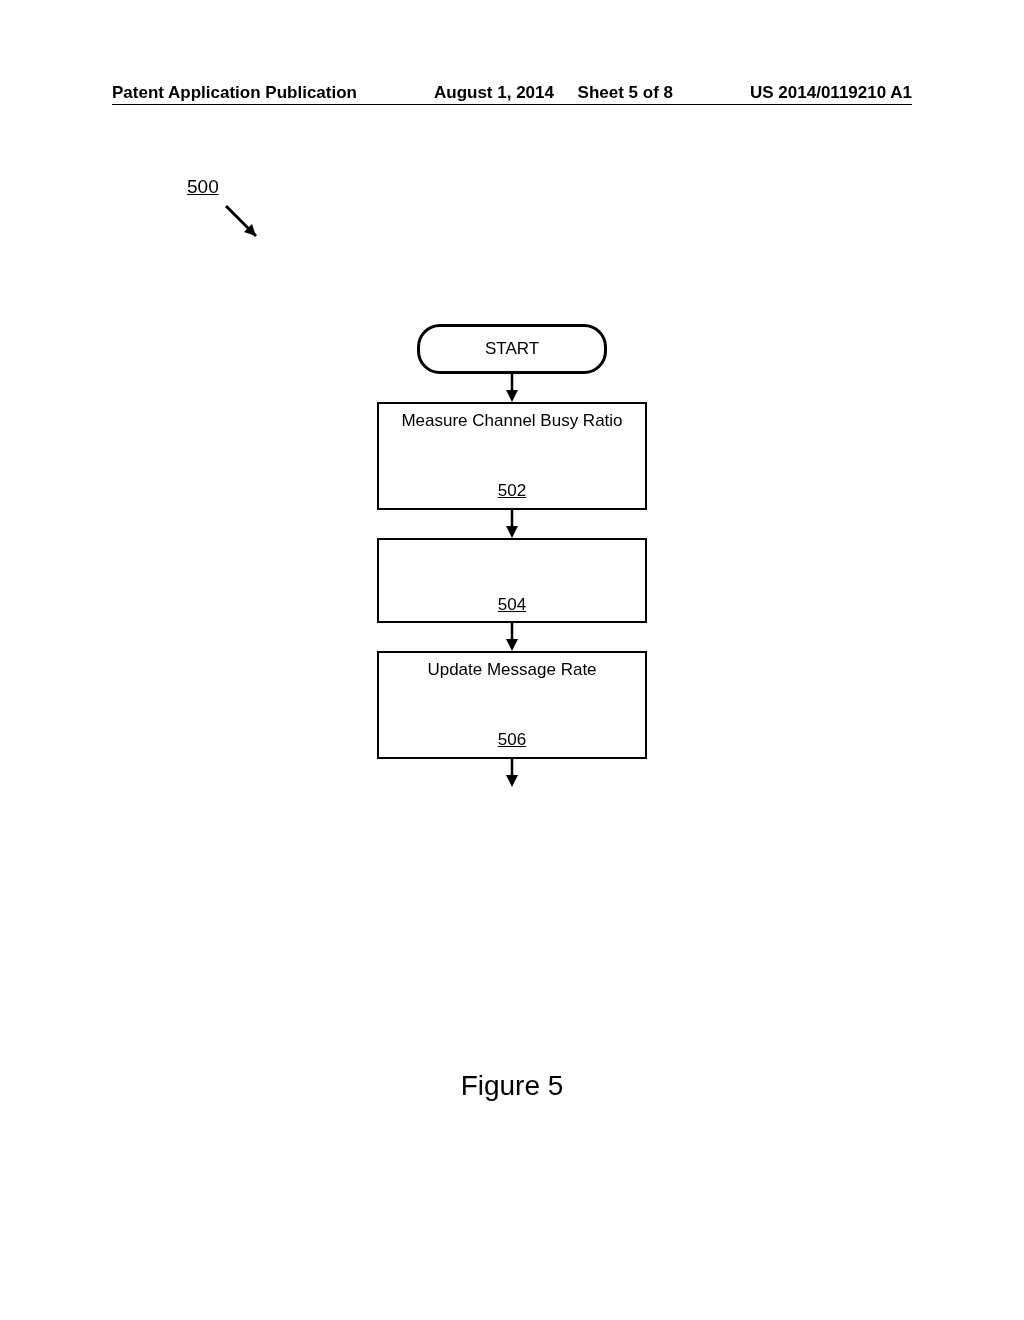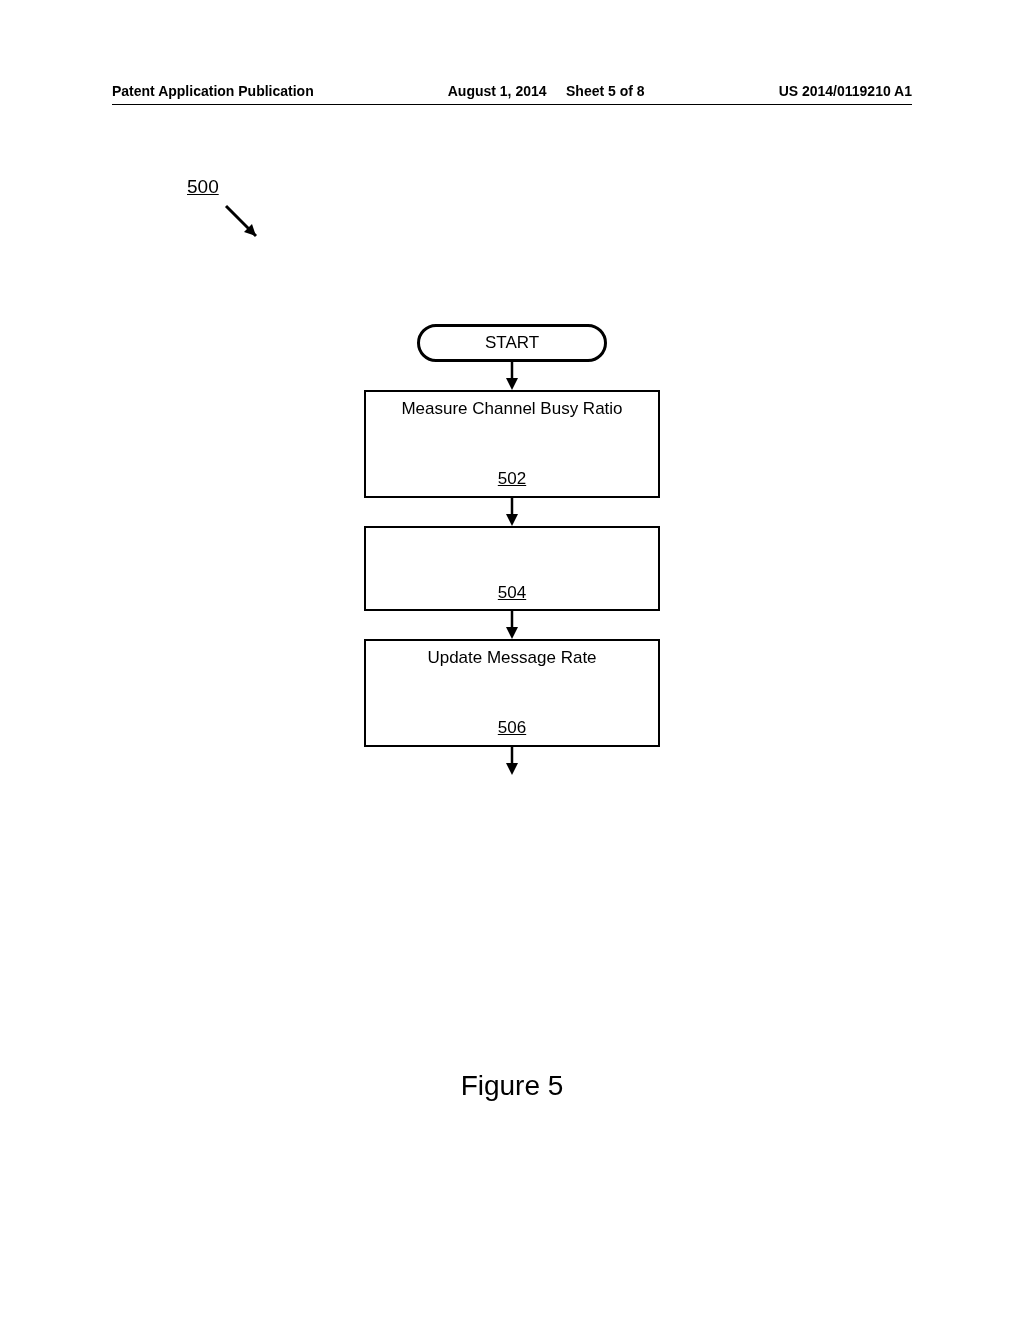--- a/index.html
+++ b/index.html
@@ -10,21 +10,21 @@
       font-family: Arial, Helvetica, sans-serif;
       position: relative;
     }
     .header {
       position: absolute;
       top: 83px;
       left: 112px;
       right: 112px;
       display: flex;
       justify-content: space-between;
-      font-size: 14px;
+      font-size: 17px;
       font-weight: bold;
     }
     .header-rule {
       position: absolute;
       top: 104px;
       left: 112px;
       right: 112px;
       border-top: 1.5px solid #000;
     }
     .ref-num {
@@ -43,30 +43,30 @@
       position: absolute;
       top: 324px;
       left: 50%;
       transform: translateX(-50%);
       display: flex;
       flex-direction: column;
       align-items: center;
     }
     .terminator {
       width: 190px;
-      height: 38px;
+      height: 50px;
       border: 3px solid #000;
       border-radius: 23px;
       display: flex;
       align-items: center;
       justify-content: center;
       font-size: 17px;
     }
     .process {
-      width: 296px;
+      width: 270px;
       border: 2.5px solid #000;
       display: flex;
       flex-direction: column;
       align-items: center;
       justify-content: flex-end;
       font-size: 17px;
       padding: 6px 8px;
       line-height: 1.28;
       text-align: center;
     }

